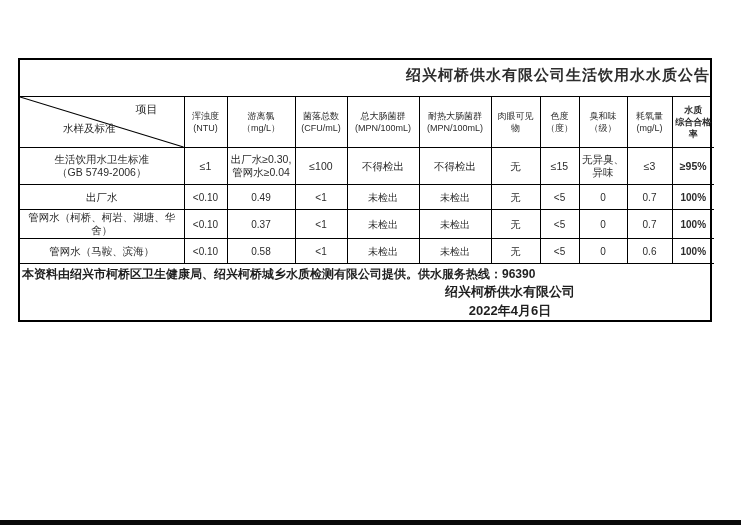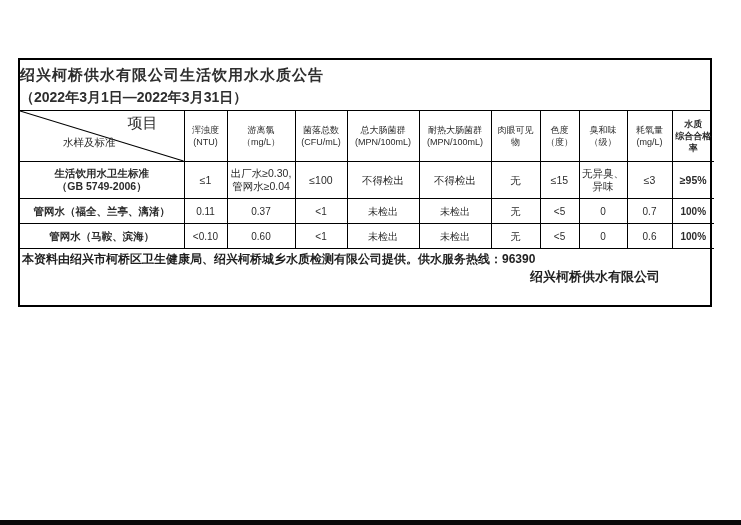--- a/index.html
+++ b/index.html
@@ -16,22 +16,22 @@
     position: absolute;
     left: 18px;
     top: 58px;
     width: 694px;
     border: 2px solid #000;
     box-sizing: border-box;
     background: #fff;
   }
   #title-block {
     border-bottom: 1px solid #000;
-    text-align: left;
-    padding: 3px 0 2px 0;
+    text-align: right;
+    padding: 3px 0 10px 0;
   }
   #title-block .main-title {
     font-size: 15px;
     font-weight: bold;
     letter-spacing: 1px;
     line-height: 23px;
     color: #2e2e2e;
   }
   #title-block .sub-title {
     font-size: 14px;
@@ -50,69 +50,68 @@
     vertical-align: middle;
     white-space: pre-line;
     padding: 1px 2px;
     box-sizing: border-box;
     overflow: hidden;
   }
   table.wq th { font-weight: normal; font-size: 9px; line-height: 12px; height: 46px; }
   table.wq td { font-size: 10px; line-height: 13px; }
   table.wq tr.std-row td { height: 37px; font-size: 10.5px; }
   table.wq tr.data-row td { height: 25px; }
-  table.wq td.row-label { font-size: 10.5px; font-weight: bold; }
+  table.wq td.row-label { font-size: 10.5px; }
   
   table.wq tr th:first-child, table.wq tr td:first-child { border-left: none; }
   table.wq tr th:last-child, table.wq tr td:last-child { border-right: none; font-weight: bold; }
   table.wq thead tr th { border-top: none; }
   .corner-cell { position: relative; padding: 0; }
   .corner-cell svg.diag { position: absolute; left: 0; top: 0; width: 100%; height: 100%; }
-  .corner-top { position: absolute; top: 6px; right: 26px; font-size: 15px; }
+  .corner-top { position: absolute; top: 6px; right: 26px; font-size: 11px; }
   .corner-bottom { position: absolute; bottom: 13px; left: 5px; font-size: 10.5px; margin-left: 38px; }
   #footer-block {
     height: 56px;
     position: relative;
     padding: 2px 2px 12px 2px;
     box-sizing: border-box;
   }
   #footer-note {
     font-size: 12px;
     font-weight: bold;
     line-height: 16px;
     text-align: left;
     color: #1f1f1f;
   }
   #footer-sign {
     position: absolute;
     left: 340px;
     top: 18px;
     width: 300px;
-    text-align: right;
+    text-align: center;
     font-size: 13px;
     font-weight: bold;
     line-height: 19px;
     color: #1f1f1f;
   }
   #bottom-bar {
     position: absolute;
     left: 0; bottom: 0;
     width: 100%; height: 5px;
     background: #0a0a0a;
   }
 </style>
 </head>
 <body>
 
 <div id="page">
   <div id="doc-box">
 
     <div id="title-block">
       <div class="main-title">绍兴柯桥供水有限公司生活饮用水水质公告</div>
-      <div class="sub-title">（2022年3月1日—2022年3月31日）</div>
     </div>
 
     <table class="wq">
       <colgroup>
         <col style="width:164px">
           <col style="width:43px">
           <col style="width:68px">
         <col style="width:52px">
           <col style="width:72px">
           <col style="width:72px">
@@ -162,50 +161,64 @@
             <td>不得检出</td>
             <td>不得检出</td>
             <td>无</td>
             <td>≤15</td>
             <td>无异臭、
 异味</td>
             <td>≤3</td>
             <td>≥95%</td>
           </tr>
           <tr class="data-row">
-            <td class="row-label">管网水（福全、兰亭、漓渚）</td>
-            <td>0.11</td>
-            <td>0.37</td>
+            <td class="row-label">出厂水</td>
+            <td>&lt;0.10</td>
+            <td>0.49</td>
             <td>&lt;1</td>
             <td>未检出</td>
             <td>未检出</td>
             <td>无</td>
             <td>&lt;5</td>
             <td>0</td>
             <td>0.7</td>
             <td>100%</td>
           </tr>
           <tr class="data-row">
+            <td class="row-label">管网水（柯桥、柯岩、湖塘、华舍）</td>
+            <td>&lt;0.10</td>
+            <td>0.37</td>
+            <td>&lt;1</td>
+            <td>未检出</td>
+            <td>未检出</td>
+            <td>无</td>
+            <td>&lt;5</td>
+            <td>0</td>
+            <td>0.7</td>
+            <td>100%</td>
+          </tr>
+          <tr class="data-row">
             <td class="row-label">管网水（马鞍、滨海）</td>
             <td>&lt;0.10</td>
-            <td>0.60</td>
+            <td>0.58</td>
             <td>&lt;1</td>
             <td>未检出</td>
             <td>未检出</td>
             <td>无</td>
             <td>&lt;5</td>
             <td>0</td>
             <td>0.6</td>
             <td>100%</td>
           </tr>
         </tbody>
     </table>
 
     <div id="footer-block">
       <div id="footer-note">本资料由绍兴市柯桥区卫生健康局、绍兴柯桥城乡水质检测有限公司提供。供水服务热线：96390</div>
       <div id="footer-sign">
         <div>绍兴柯桥供水有限公司</div>
+        <div>2022年4月6日</div>
       </div>
     </div>
 
   </div>
   <div id="bottom-bar"></div>
 </div>
 
 </body></html>

